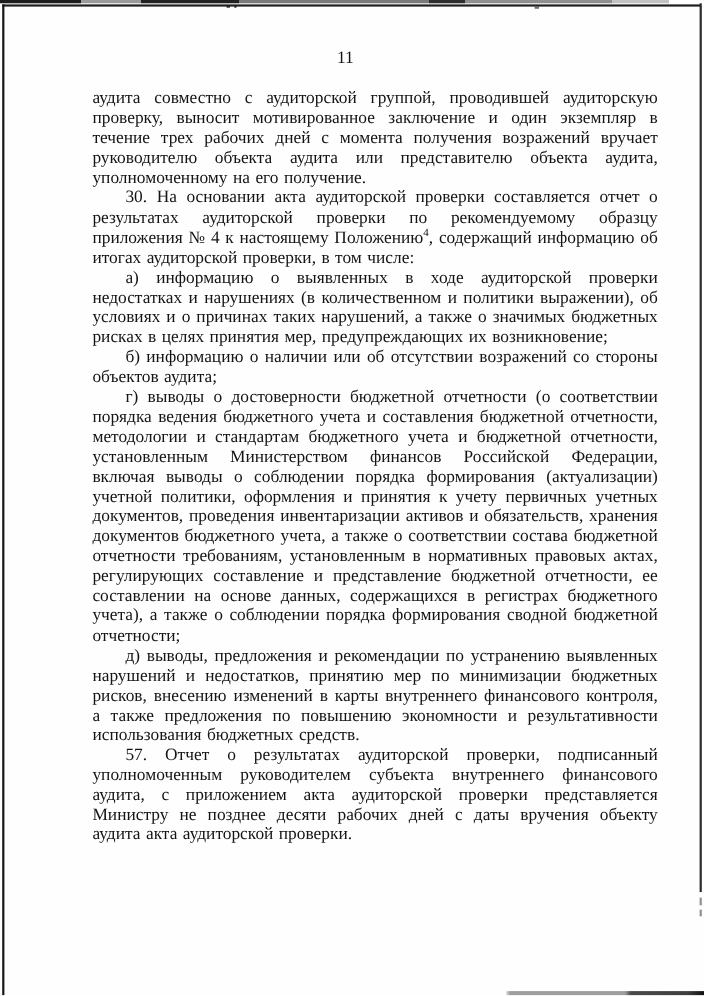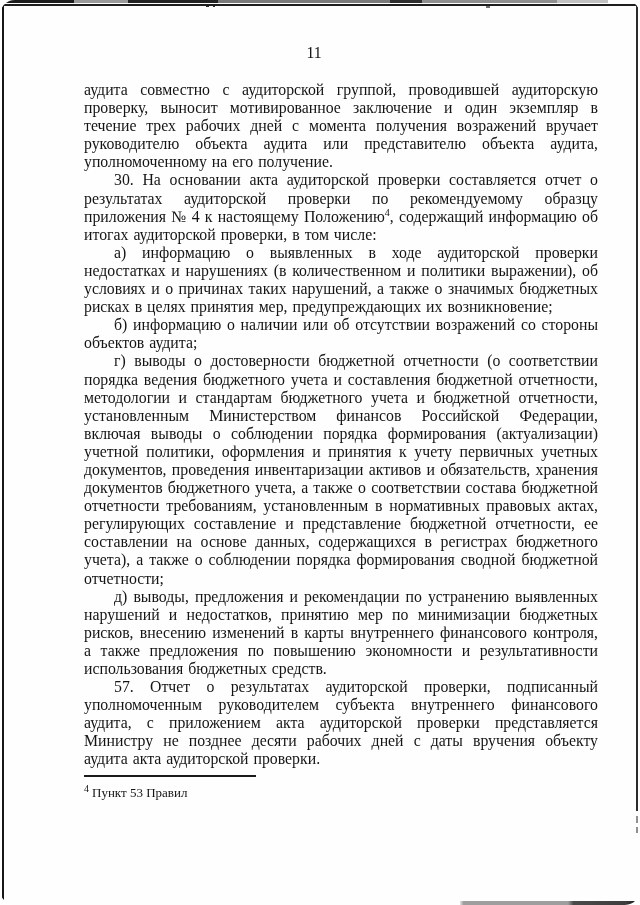--- a/index.html
+++ b/index.html
@@ -8,21 +8,20 @@
     background: #ffffff;
   }
   .page {
     position: relative;
     width: 640px;
     height: 905px;
     background: #fffefe;
     overflow: hidden;
     font-family: "Liberation Serif", serif;
     color: #141414;
-    border-radius: 15px;
   }
   
   .scan-top {
     position: absolute;
     top: 0; left: 0;
     width: 640px; height: 3px;
     background: linear-gradient(90deg,
       #1c1c1c 0, #1c1c1c 11.5%,
       #9a9a9a 11.5%, #9a9a9a 20%,
       #222222 20%, #222222 34%,
@@ -146,19 +145,15 @@
 
     <p class="para indent">б) информацию о наличии или об отсутствии возражений со стороны объектов аудита;</p>
 
 
     <p class="para indent">г) выводы о достоверности бюджетной отчетности (о соответствии порядка ведения бюджетного учета и составления бюджетной отчетности, методологии и стандартам бюджетного учета и бюджетной отчетности, установленным Министерством финансов Российской Федерации, включая выводы о соблюдении порядка формирования (актуализации) учетной политики, оформления и принятия к учету первичных учетных документов, проведения инвентаризации активов и обязательств, хранения документов бюджетного учета, а также о соответствии состава бюджетной отчетности требованиям, установленным в нормативных правовых актах, регулирующих составление и представление бюджетной отчетности, ее составлении на основе данных, содержащихся в регистрах бюджетного учета), а также о соблюдении порядка формирования сводной бюджетной отчетности;</p>
 
     <p class="para indent">д) выводы, предложения и рекомендации по устранению выявленных нарушений и недостатков, принятию мер по минимизации бюджетных рисков, внесению изменений в карты внутреннего финансового контроля, а также предложения по повышению экономности и результативности использования бюджетных средств.</p>
 
     <p class="para indent">57. Отчет о результатах аудиторской проверки, подписанный уполномоченным руководителем субъекта внутреннего финансового аудита, с приложением акта аудиторской проверки представляется Министру не позднее десяти рабочих дней с даты вручения объекту аудита акта аудиторской проверки.</p>
 
-    <div class="footnote-area">
-      <div class="footnote-rule"></div>
-      <p class="footnote"><sup class="fn-ref">4</sup><span class="footnote-text">Пункт 53 Правил</span></p>
-    </div>
 
   </div>
 </div>
 
 </body></html>

